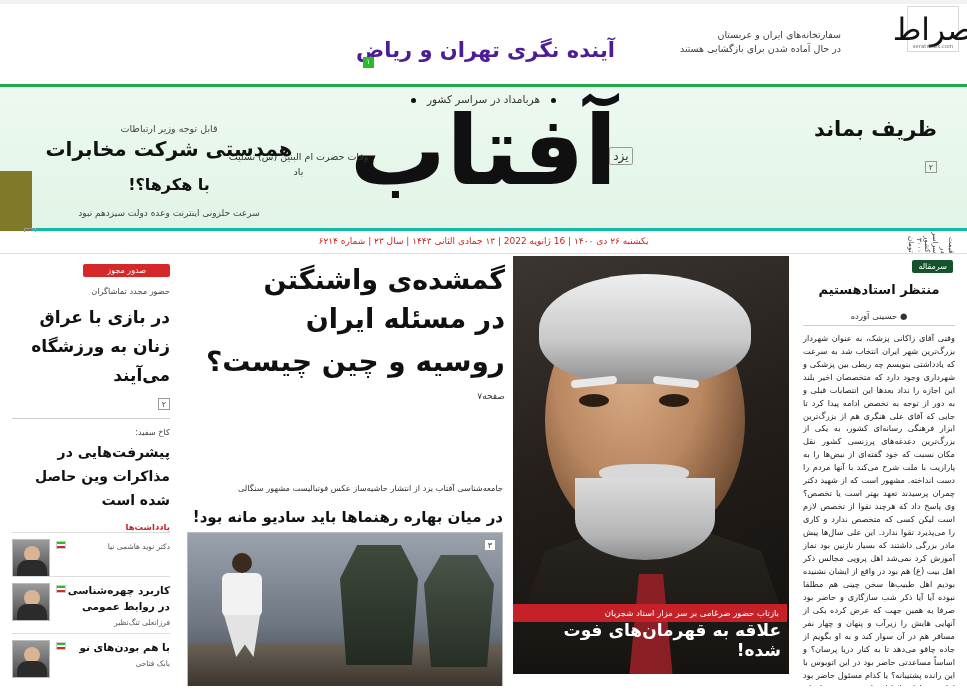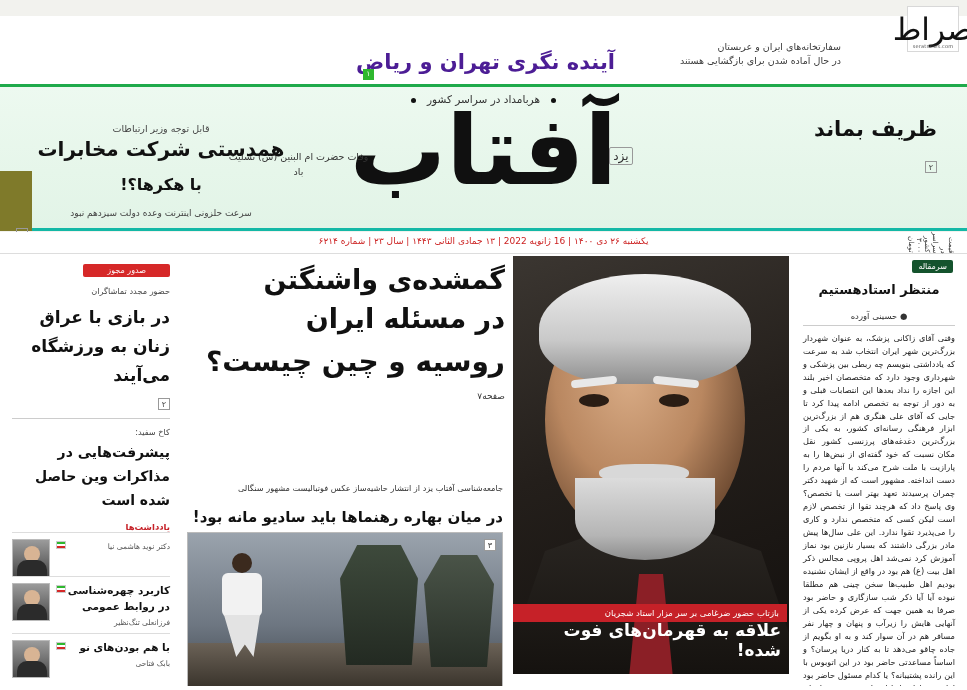--- a/index.html
+++ b/index.html
@@ -29,21 +29,21 @@
     font-size: 31px; color: #111; line-height: 1;
     font-family: Liberation Serif, serif;
   }
   .watermark .wm-sub {
     position: absolute; bottom: 2px; left: 0; right: 0;
     text-align: center; font-size: 5px; color: #555; letter-spacing: .2px;
   }
 
   
   .masthead-top {
-    position: absolute; top: 16px; left: 0; width: 967px; height: 84px;
+    position: absolute; top: 4px; left: 0; width: 967px; height: 84px;
     background: #ffffff;
   }
   .mast-right-banner {
     position: absolute; top: 24px; right: 126px;
     text-align: right;
     direction: rtl;
   }
   .mast-right-banner .line1 {
     font-size: 9.5px; color: #3a3a3a; line-height: 1.5;
   }
@@ -95,21 +95,21 @@
     letter-spacing: -2px;
   }
   .logo-badge {
     position: absolute; top: 44px; right: 16px;
     font-size: 12px; color: #333;
     border: 1px solid #999; padding: 1px 3px; border-radius: 2px;
   }
 
   
   .band-left {
-    position: absolute; top: 36px; left: 36px; width: 250px;
+    position: absolute; top: 36px; left: 44px; width: 250px;
     text-align: center; direction: rtl;
   }
   .band-left .h1 {
     font-size: 20px; font-weight: bold; color: #111; line-height: 1.5;
   }
   .band-left .h2 {
     font-size: 16px; font-weight: bold; color: #111; line-height: 1.6;
     margin-top: 8px;
   }
   .band-left .num-box {

